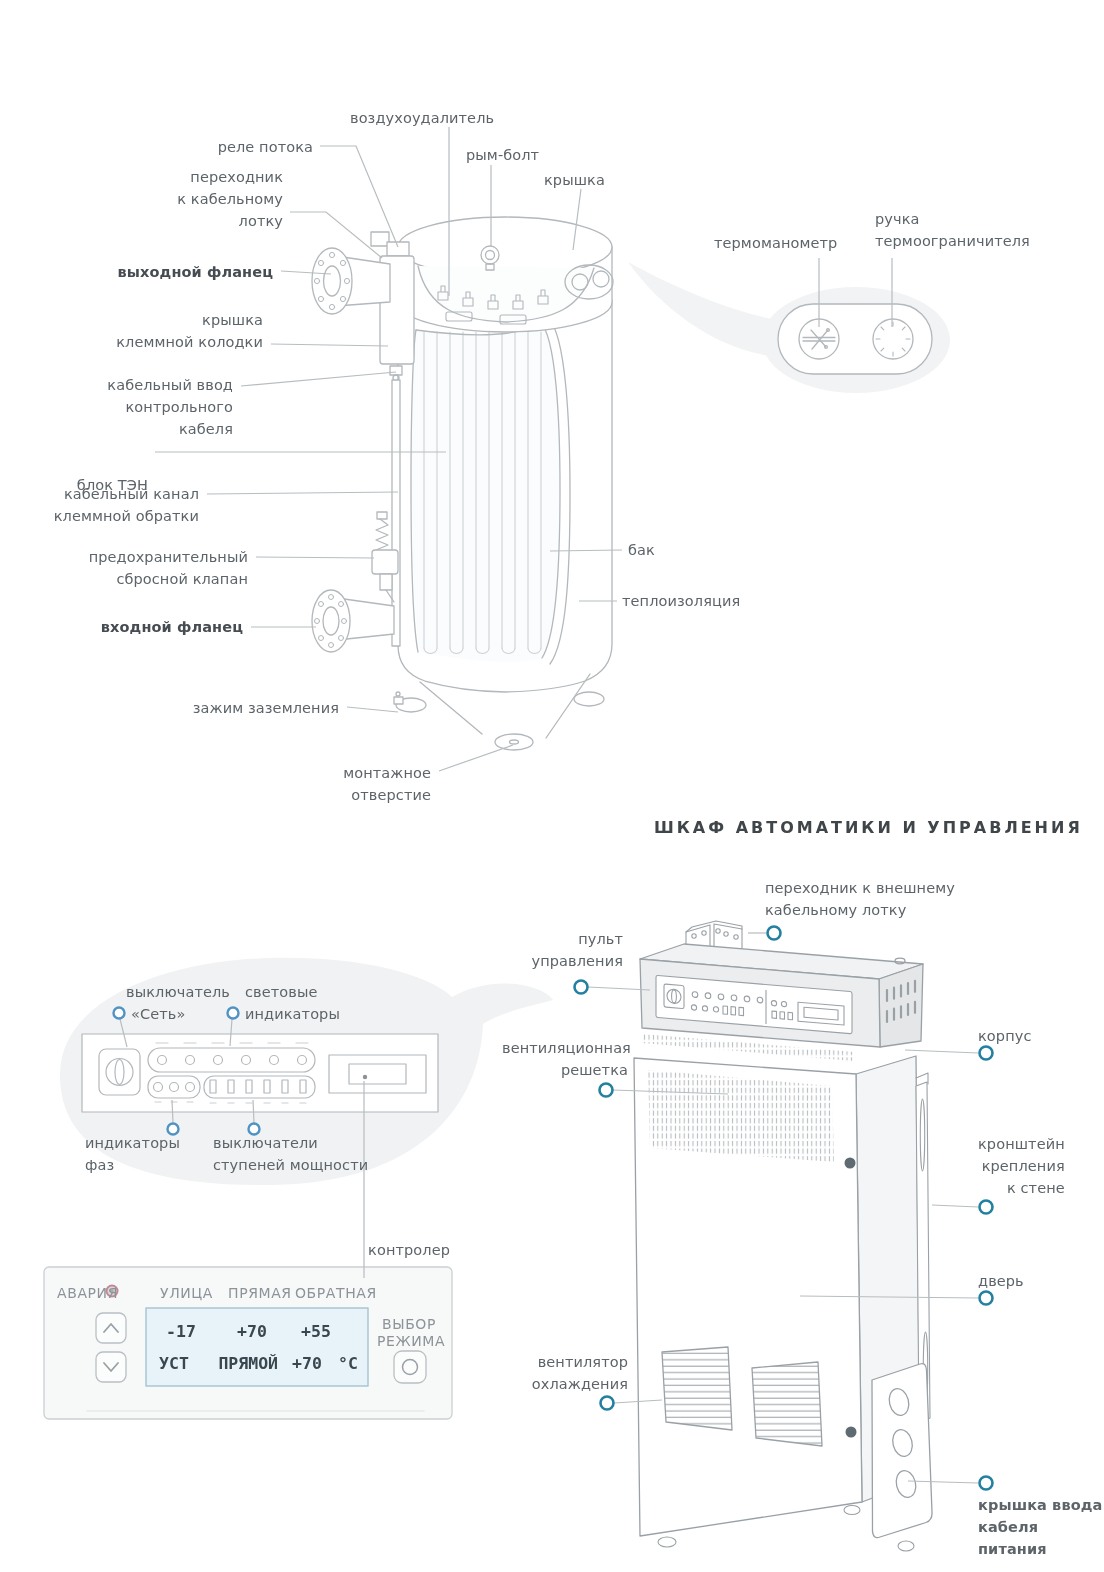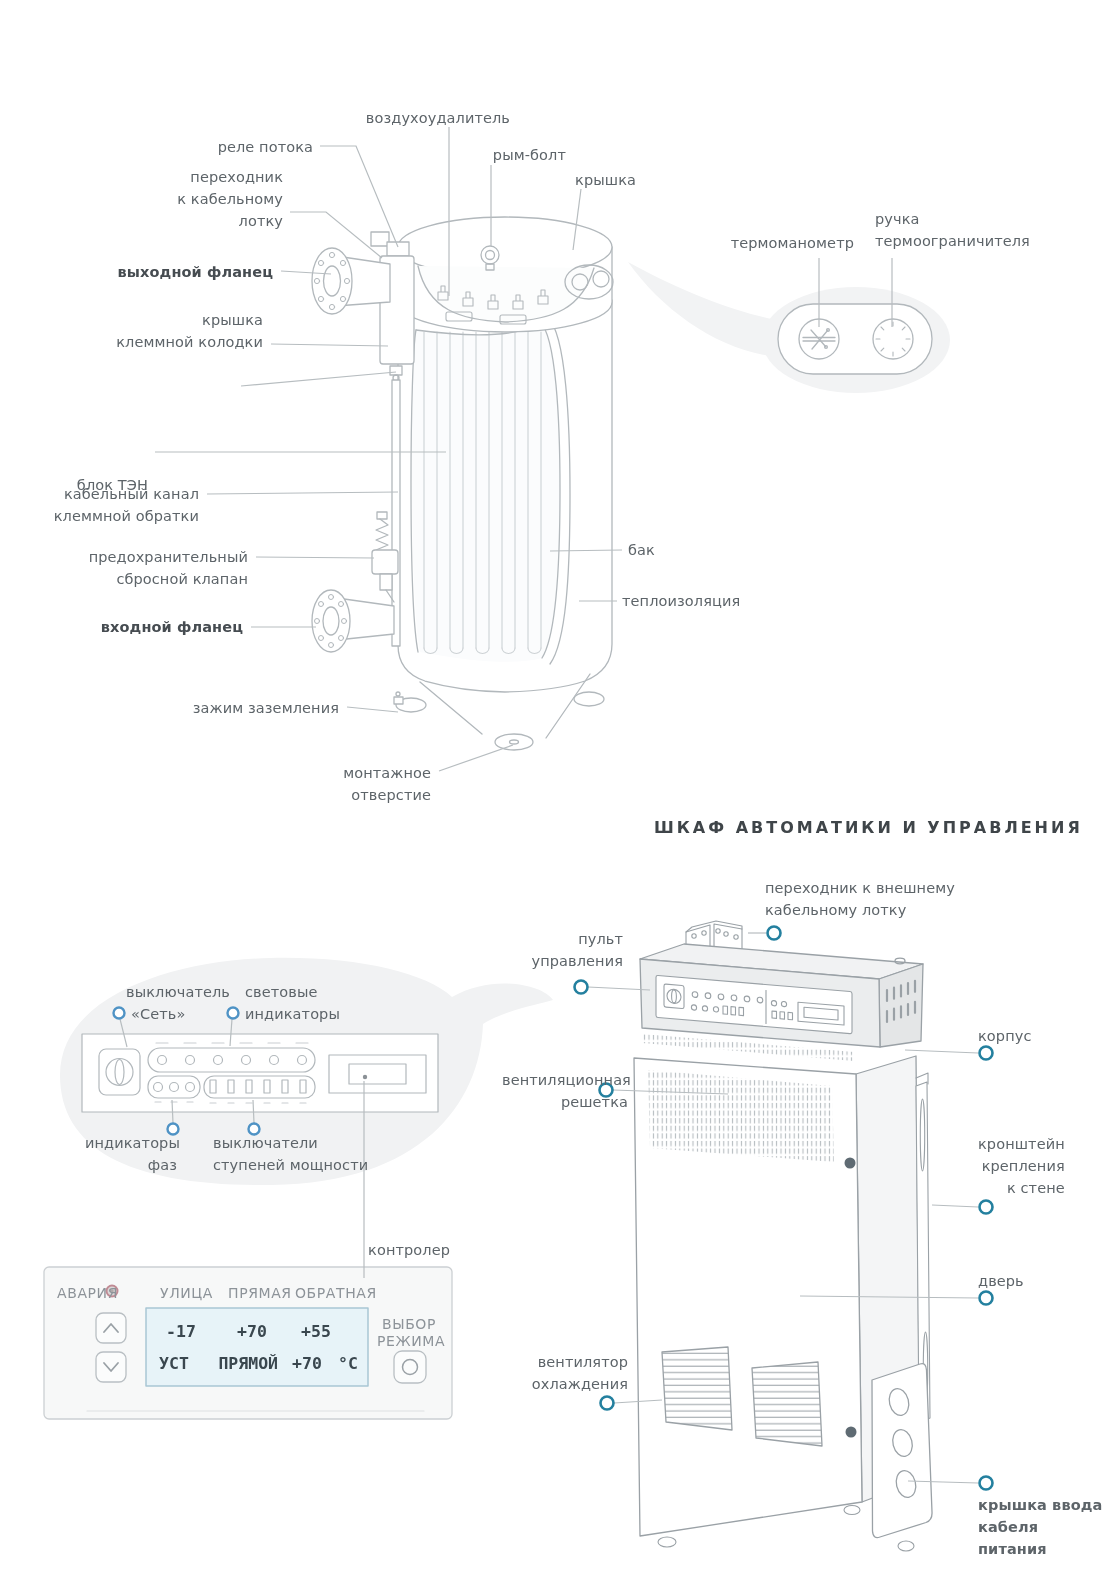--- a/index.html
+++ b/index.html
@@ -2,21 +2,21 @@
 <html><head>
 <meta charset="utf-8">
 <style>
   html,body{margin:0;padding:0;background:#fff;}
   #canvas{position:relative;width:1104px;height:1572px;background:#ffffff;overflow:hidden;
           font-family:"DejaVu Sans","Liberation Sans",sans-serif;}
   svg{position:absolute;left:0;top:0;}
   .lbl{position:absolute;font-size:14.5px;line-height:22px;color:#5d6469;white-space:pre-line;letter-spacing:.1px;}
   .b{font-weight:bold;color:#464c51;}
   .r{text-align:right;}
-  .c{text-align:right;}
+  .c{text-align:left;}
   .ttl{position:absolute;font-size:16px;font-weight:bold;letter-spacing:3px;color:#3f4549;white-space:nowrap;}
   .sm{position:absolute;font-size:14px;color:#8d9399;letter-spacing:.6px;white-space:pre-line;}
   .lcd{position:absolute;font-family:"DejaVu Sans Mono","Liberation Mono",monospace;
        font-size:16.5px;font-weight:bold;color:#3a474f;text-align:center;}
 </style>
 </head>
 <body>
 
 <div id="canvas">
 
@@ -383,39 +383,41 @@
 <div class="lbl c" style="left:350px;top:107px;width:160px;">воздухоудалитель</div>
 <div class="lbl r" style="left:213px;top:136px;width:100px;">реле потока</div>
 <div class="lbl r" style="left:163px;top:166px;width:120px;">переходник
 к кабельному
 лотку</div>
 <div class="lbl c" style="left:466px;top:144px;width:100px;">рым-болт</div>
 <div class="lbl c" style="left:544px;top:169px;width:92px;">крышка</div>
 <div class="lbl r b" style="left:103px;top:261px;width:170px;">выходной фланец</div>
 <div class="lbl r" style="left:103px;top:309px;width:160px;">крышка
 клеммной колодки</div>
+<div class="lbl r" style="left:73px;top:374px;width:160px;">кабельный ввод
+контрольного кабеля</div>
 <div class="lbl r" style="left:58px;top:443px;width:90px;margin-top:31px;">блок ТЭН</div>
 <div class="lbl r" style="left:49px;top:483px;width:150px;">кабельный канал
 клеммной обратки</div>
 <div class="lbl r" style="left:88px;top:546px;width:160px;">предохранительный
 сбросной клапан</div>
 <div class="lbl r b" style="left:83px;top:616px;width:160px;">входной фланец</div>
 <div class="lbl r" style="left:189px;top:697px;width:150px;">зажим заземления</div>
 <div class="lbl r" style="left:261px;top:762px;width:170px;">монтажное отверстие</div>
 <div class="lbl" style="left:628px;top:539px;">бак</div>
 <div class="lbl" style="left:622px;top:590px;">теплоизоляция</div>
 <div class="lbl c" style="left:714px;top:232px;width:140px;">термоманометр</div>
 <div class="lbl" style="left:875px;top:208px;">ручка
 термоограничителя</div>
 
 <div class="lbl" style="left:765px;top:877px;">переходник к внешнему
 кабельному лотку</div>
 <div class="lbl r" style="left:523px;top:928px;width:100px;">пульт
 управления</div>
-<div class="lbl r" style="left:502px;top:1037px;width:126px;margin-top:32px;">вентиляционная
+<div class="lbl r" style="left:502px;top:1037px;width:126px;">вентиляционная
 решетка</div>
 <div class="lbl" style="left:978px;top:1025px;">корпус</div>
 <div class="lbl" style="left:978px;top:1133px;text-align:right;">кронштейн
 крепления
 к стене</div>
 <div class="lbl" style="left:978px;top:1270px;">дверь</div>
 <div class="lbl r" style="left:513px;top:1351px;width:115px;">вентилятор
 охлаждения</div>
 <div class="lbl" style="left:978px;top:1494px;font-weight:bold;">крышка ввода
 кабеля питания</div>

